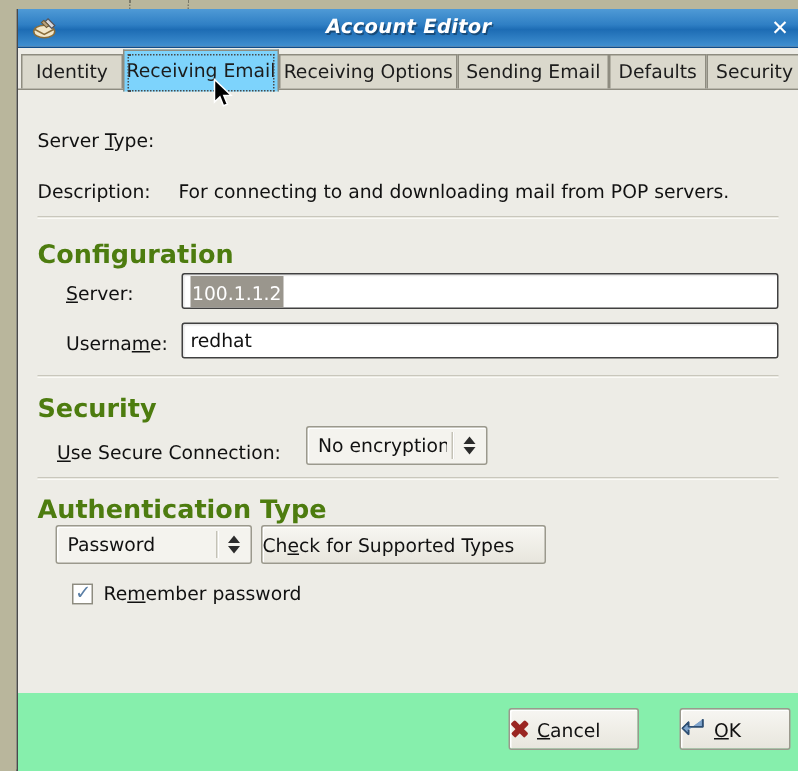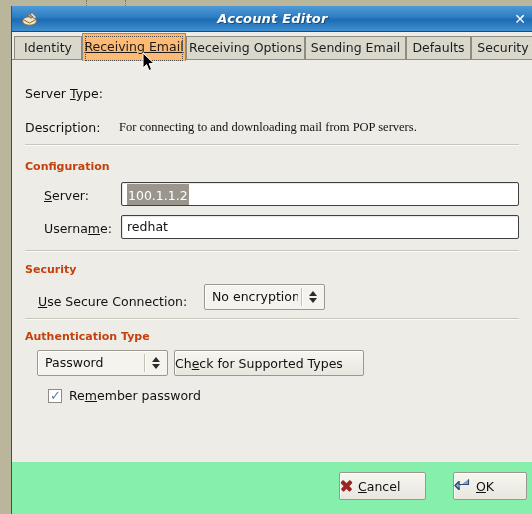--- a/index.html
+++ b/index.html
@@ -89,24 +89,23 @@
     color: #1c1c1c;
     line-height: 22px;
     text-align: center;
     cursor: pointer;
     white-space: nowrap;
   }
   .tab.active {
     top: 1px;
     height: 28px;
     line-height: 26px;
-    background: #fdba74;
+    background: #7dd3fc;
     border-color: #8e8c80;
     z-index: 3;
-    text-decoration: underline;
   }
   .tab.active .tab-focus {
     display: block;
     position: absolute; left: 2px; top: 2px; right: 2px; bottom: 0px;
     border: 1px dotted #4a4a4a;
     box-sizing: border-box;
     pointer-events: none;
   }
   .tab-focus { display: none; }
 
@@ -123,23 +122,23 @@
   .row { position: absolute; }
 
   .lbl {
     font-size: 12.5px;
     color: #111111;
     white-space: nowrap;
   }
   .lbl u { text-decoration: underline; }
 
   .section-title {
-    font-size: 11px;
+    font-size: 17px;
     font-weight: bold;
-    color: #c2410c;
+    color: #4d7c0f;
   }
 
   .hsep {
     position: absolute;
     height: 2px;
     border-top: 1px solid #c9c7bc;
     border-bottom: 1px solid #fbfaf6;
     box-sizing: border-box;
   }
 
@@ -308,21 +307,21 @@
     <div class="tab" style="left:394px; width:65px;"><span>Defaults</span></div>
     <div class="tab" style="left:459px; width:64px;"><span>Security</span></div>
   </div>
 
   <div id="page">
 
     <div class="row lbl" style="left:13px; top:26px;"><span>Server </span><u>T</u><span>ype:</span></div>
 
 
     <div class="row lbl" style="left:13px; top:60px;">Description:</div>
-    <div class="row lbl" style="left:107px; top:60px;font-family:Liberation Serif, serif;">For connecting to and downloading mail from POP servers.</div>
+    <div class="row lbl" style="left:107px; top:60px;">For connecting to and downloading mail from POP servers.</div>
 
     <div class="hsep" style="left:13px; top:84px; width:494px;"></div>
 
     <div class="row section-title" style="left:13px; top:100px;">Configuration</div>
 
     <div class="row lbl" style="left:32px; top:128px;"><span></span><u>S</u><span>erver:</span></div>
 
     <div class="entry" style="left:109px; top:122px; width:398px; height:24px;">
       <span class="etext selected" style="line-height:21px; top:1px;" title="100.1.1.2">100.1.1.2</span>
     </div>

